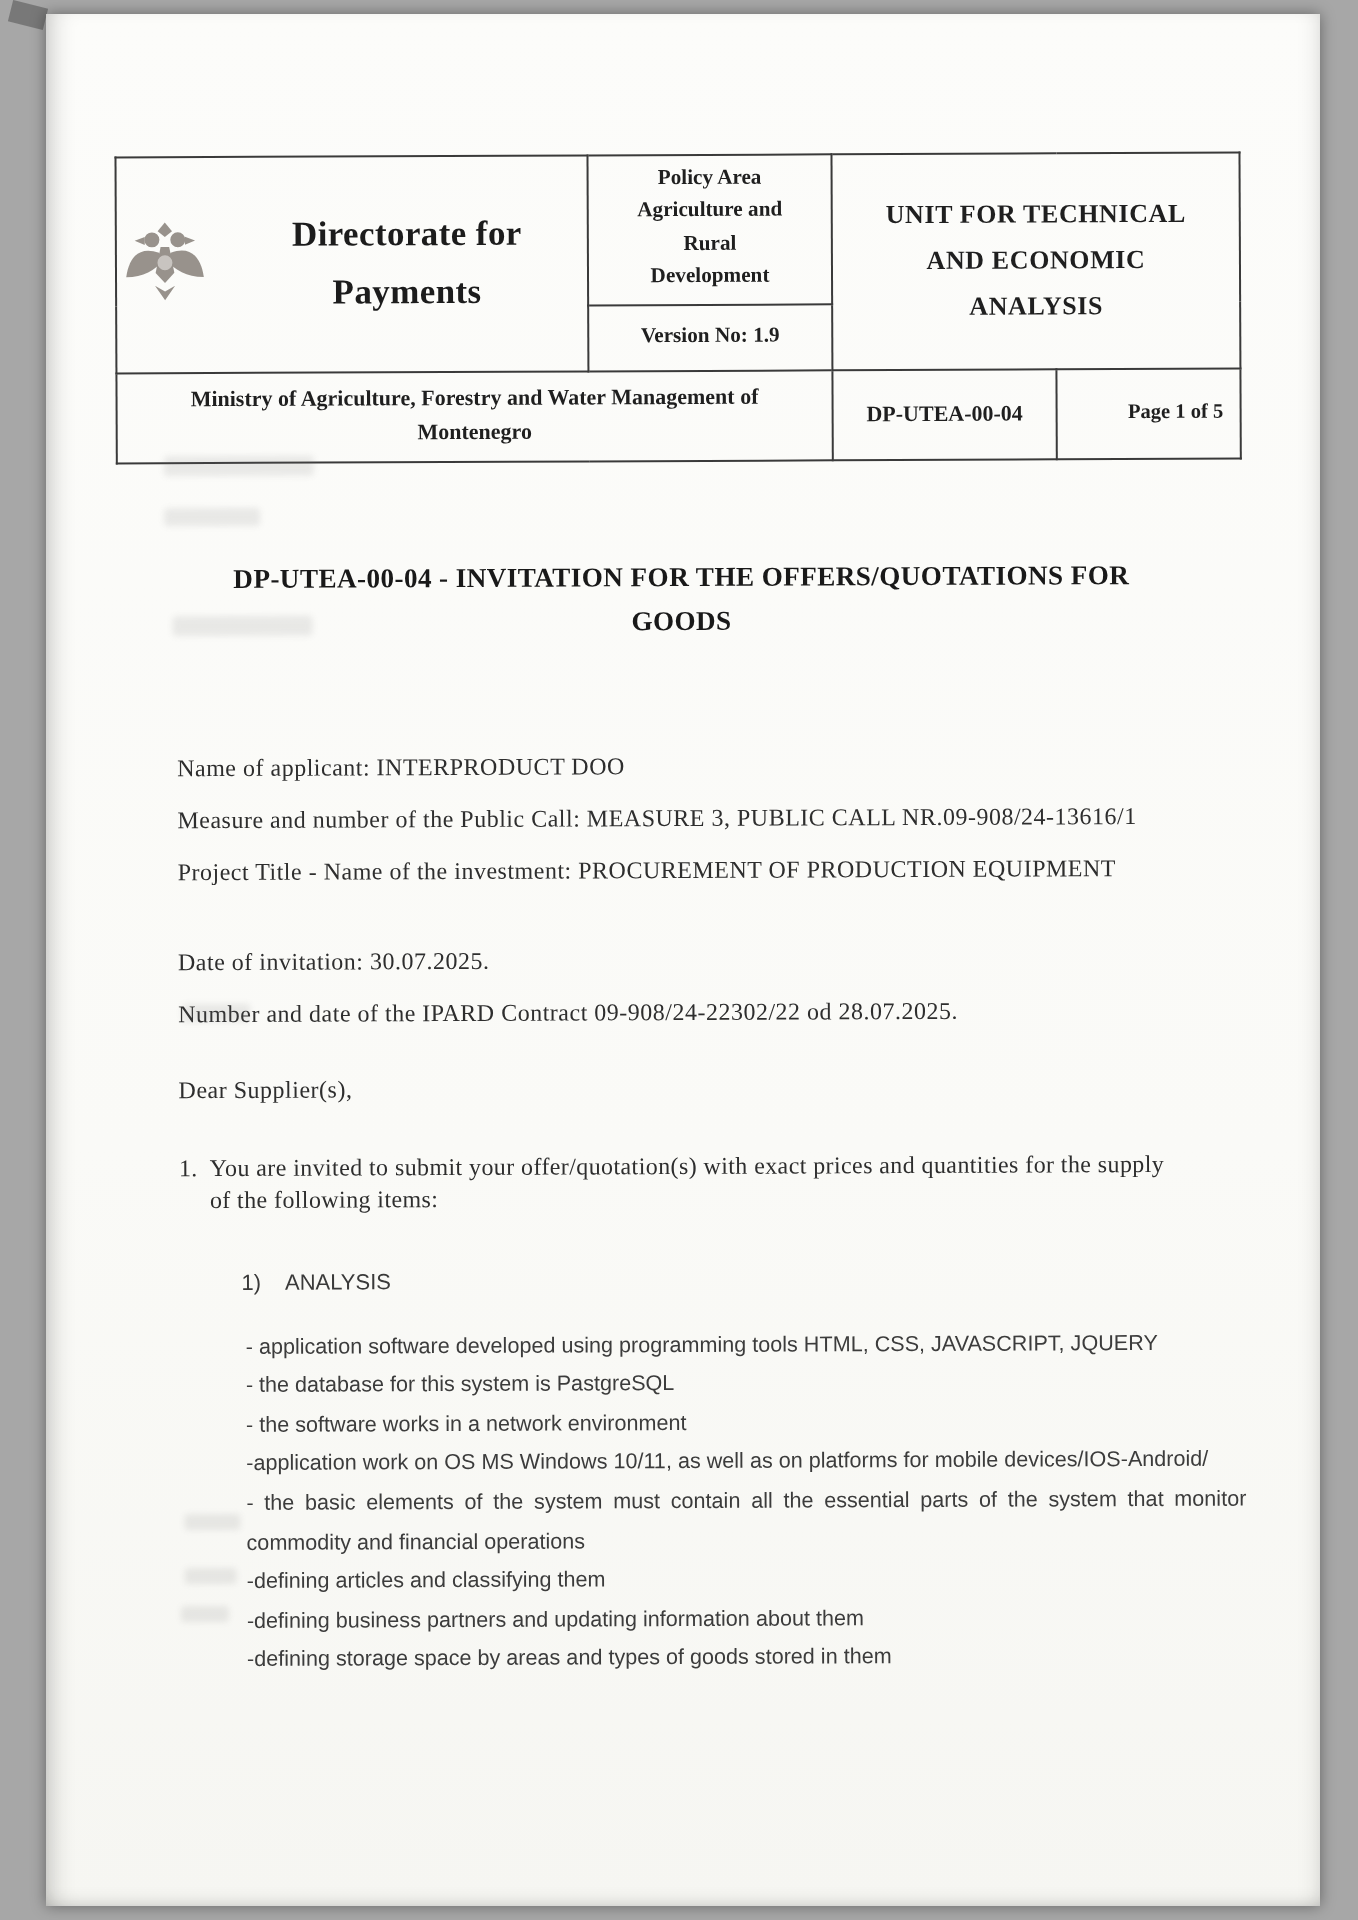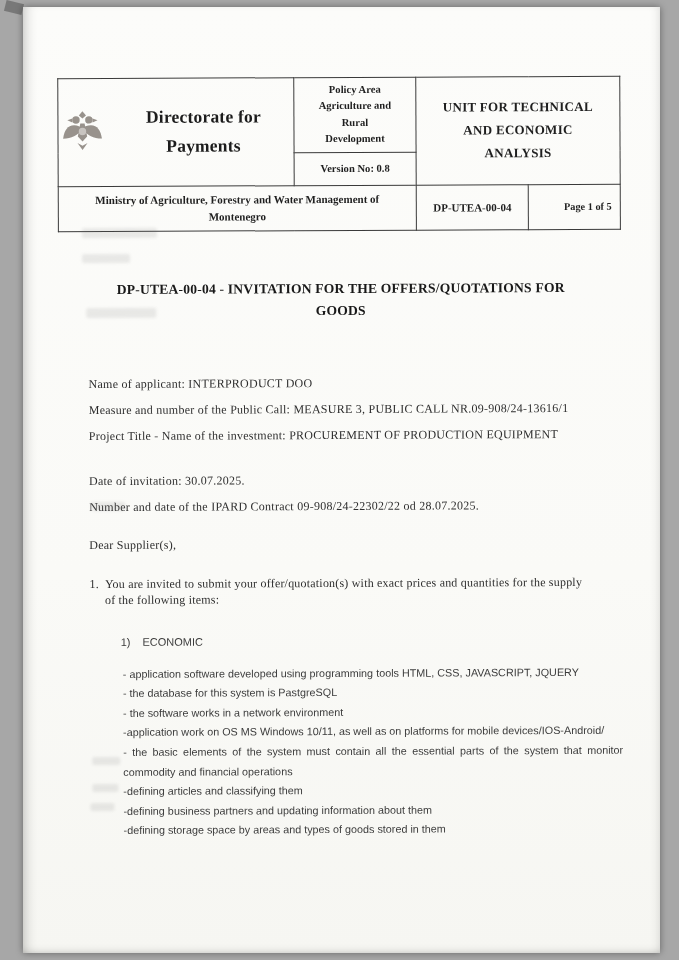--- a/index.html
+++ b/index.html
@@ -120,21 +120,21 @@
                   </g>
                 </svg>
               </span>
               <div class="dir-title">Directorate for Payments</div>
             </div>
           </td>
           <td class="policy-cell">Policy Area Agriculture and Rural Development</td>
           <td class="unit-cell" rowspan="2" colspan="2">UNIT FOR TECHNICAL AND ECONOMIC ANALYSIS</td>
         </tr>
         <tr>
-          <td class="version-cell">Version No: 0.8</td>
+          <td class="version-cell">Version No: 1.9</td>
         </tr>
         <tr>
           <td class="ministry-cell" colspan="2">Ministry of Agriculture, Forestry and Water Management of Montenegro</td>
           <td class="code-cell">DP-UTEA-00-04</td>
           <td class="page-cell">Page 1 of 5</td>
         </tr>
       </tbody>
     </table>
 
     <div class="doc-title">
@@ -150,21 +150,21 @@
       <p class="field f-contract">Number and date of the IPARD Contract  09-908/24-22302/22 od 28.07.2025.</p>
       <p class="field f-dear">Dear Supplier(s),</p>
 
       <div class="numbered">
         <span class="num">1.</span>
         <span class="text">You are invited to submit your offer/quotation(s) with exact prices and quantities for the supply of the following items:</span>
       </div>
 
       <div class="sub-item">
         <span>1)</span>
-        <span>ECONOMIC</span>
+        <span>ANALYSIS</span>
       </div>
 
       <div class="specs">
         <p>- application software developed using programming tools HTML, CSS, JAVASCRIPT, JQUERY</p>
         <p>- the database for this system is PastgreSQL</p>
         <p>- the software works in a network environment</p>
         <p>-application work on OS MS Windows 10/11, as well as on platforms for mobile devices/IOS-Android/</p>
         <p>- the basic elements of the system must contain all the essential parts of the system that monitor commodity and financial operations</p>
         <p>-defining articles and classifying them</p>
         <p>-defining business partners and updating information about them</p>

